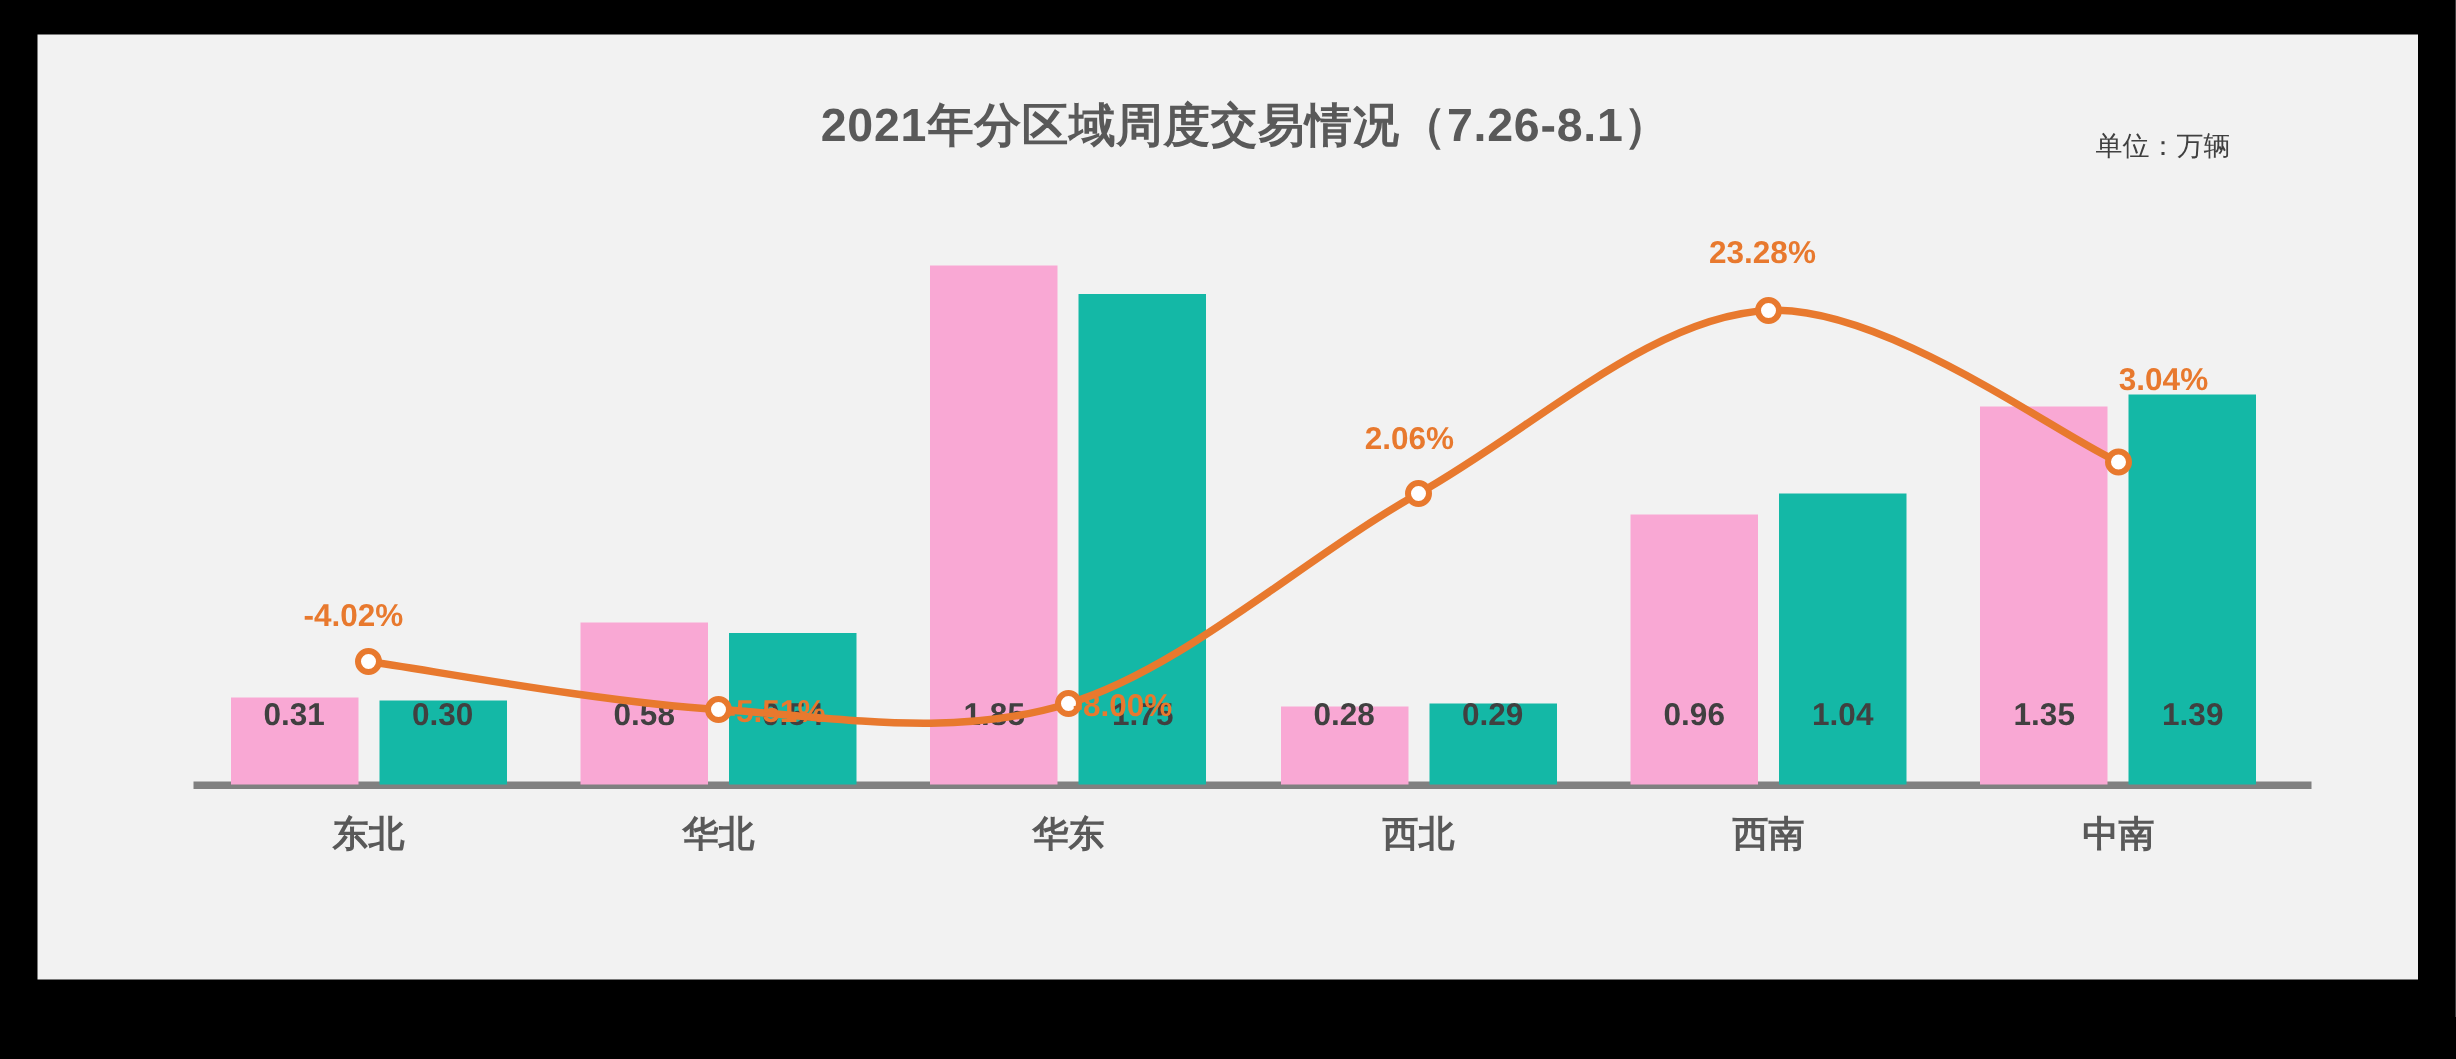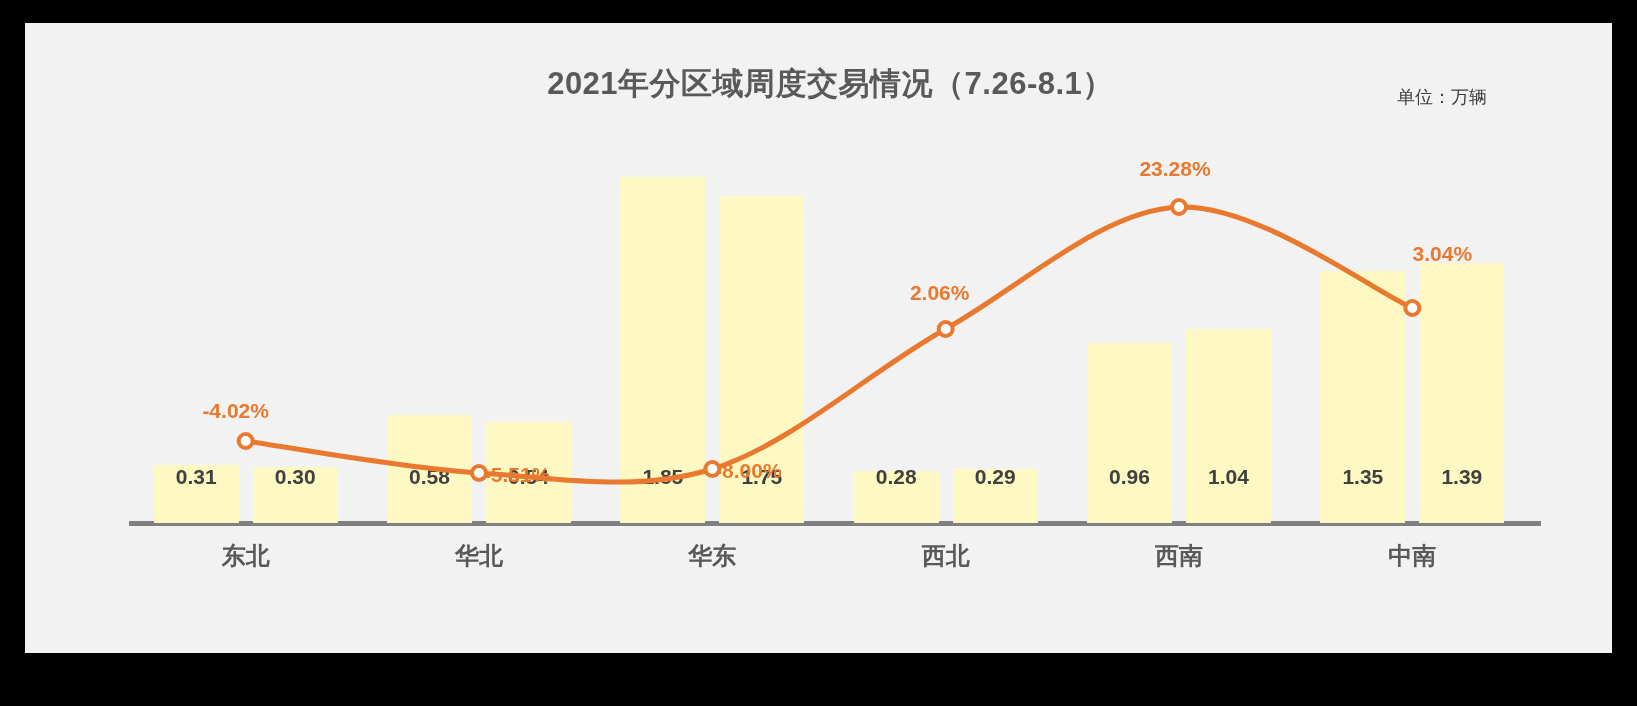--- a/index.html
+++ b/index.html
@@ -64,22 +64,22 @@
 
   .group {
     position: absolute;
     bottom: 0;
     height: 400px;
   }
   .bar {
     position: absolute;
     bottom: 0;
   }
-  .bar.prev { background: #fef9c3; margin-top: 28px; }
-  .bar.curr { background: #fef9c3; }
+  .bar.prev { background: #f9a8d4; margin-top: 28px; }
+  .bar.curr { background: #14b8a6; }
 
   .bar-value {
     position: absolute;
     width: 100%;
     text-align: center;
     font-size: 21px;
     font-weight: bold;
     color: #404040;
     bottom: 34px;
     left: 0;

